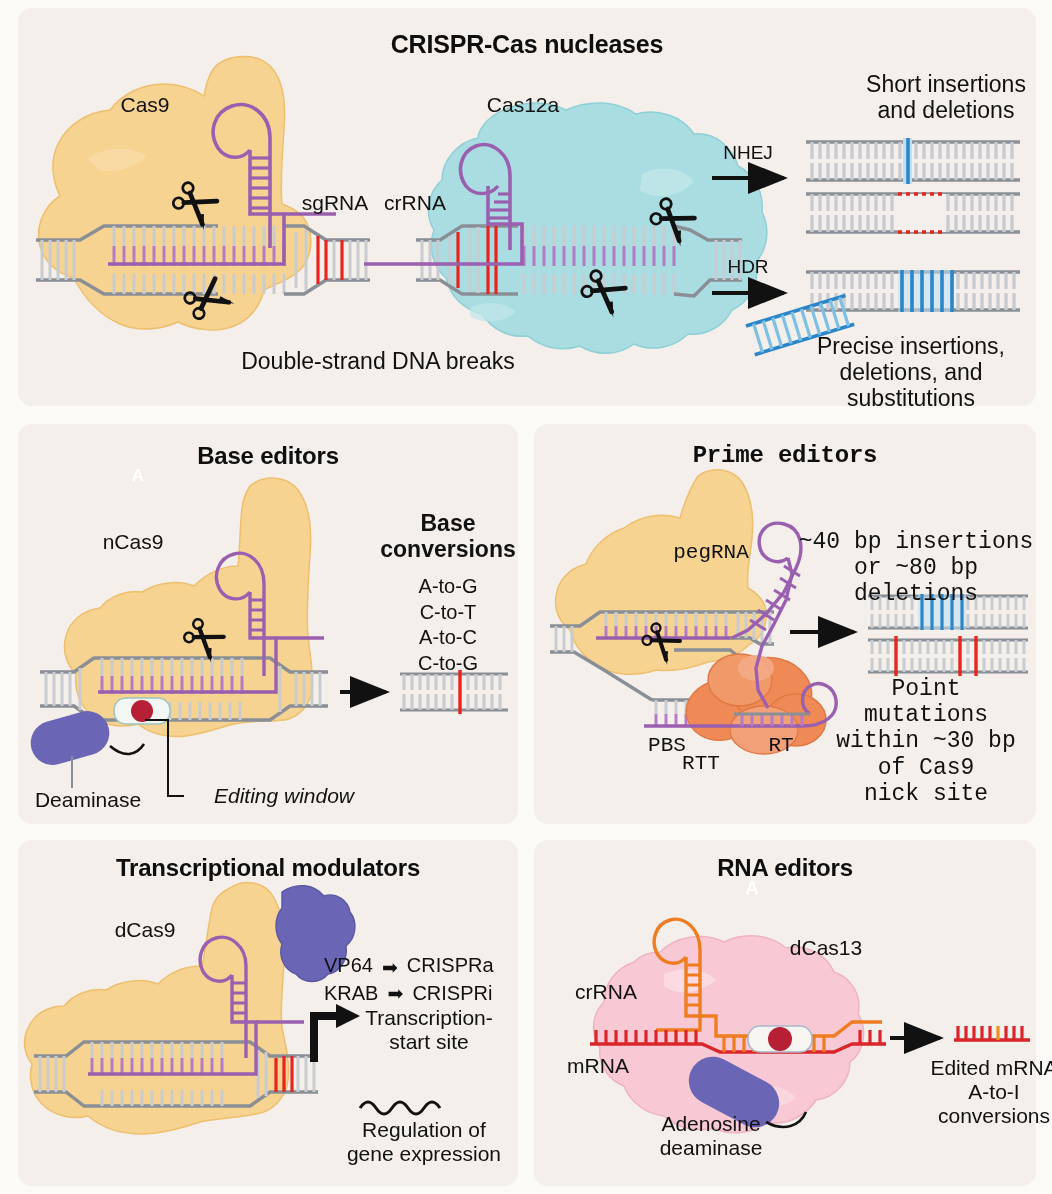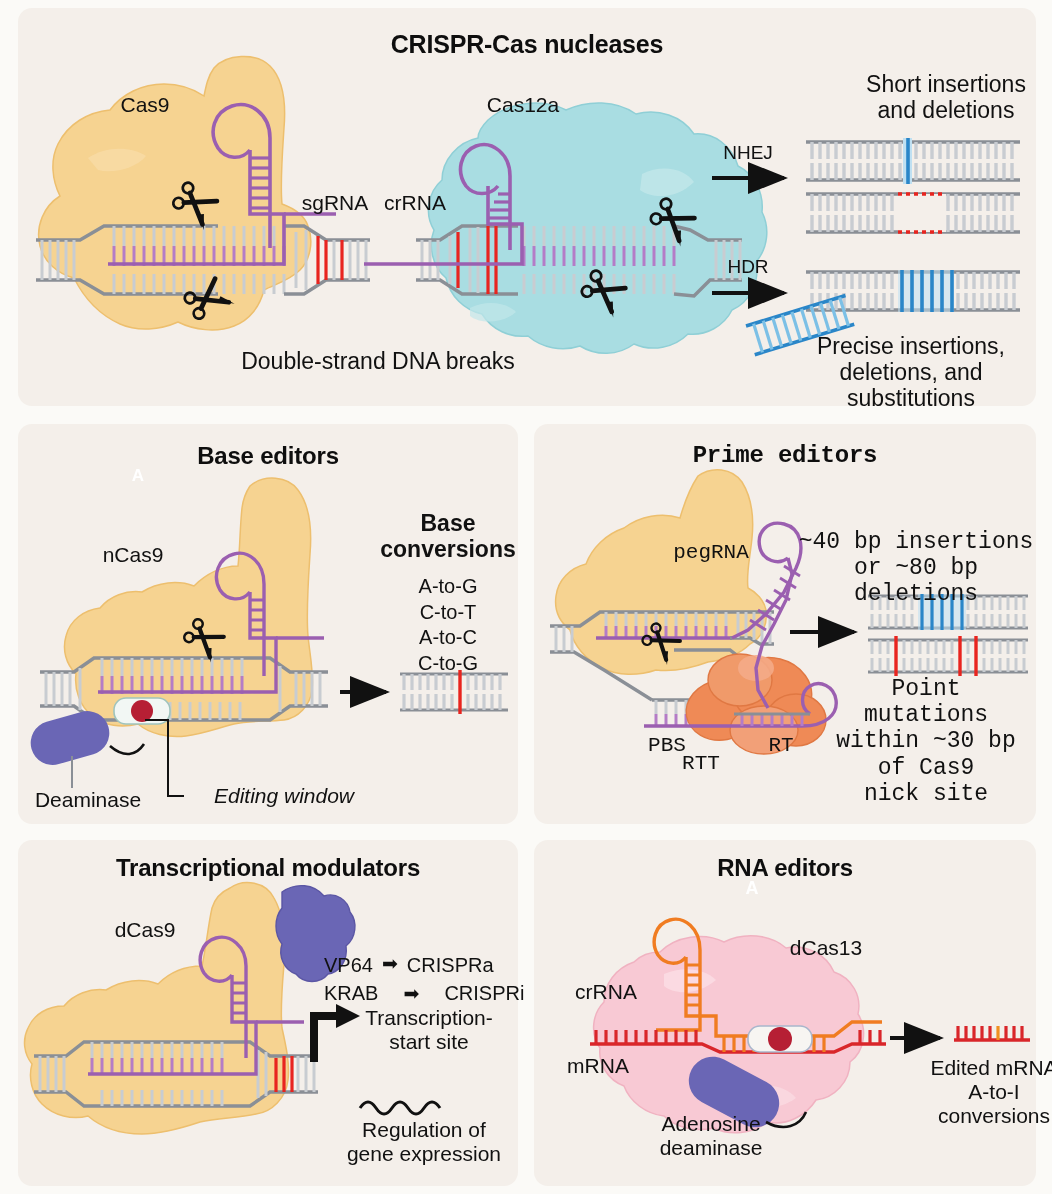--- a/index.html
+++ b/index.html
@@ -665,21 +665,21 @@
             <line x1="466" y1="270" x2="466" y2="286"></line>
           <line x1="474" y1="250" x2="474" y2="266"></line>
             <line x1="474" y1="270" x2="474" y2="286"></line>
           <line x1="482" y1="250" x2="482" y2="266"></line>
             <line x1="482" y1="270" x2="482" y2="286"></line>
         </g>
         <line x1="442" y1="246" x2="442" y2="290" stroke="#e8241f" stroke-width="3.4"></line>
       </g>
     </svg>
 
-    <div class="lbl" style="left:60px; top:119px; width:110px;">nCas9</div>
+    <div class="lbl" style="left:60px; top:106px; width:110px;">nCas9</div>
     <div class="lbl" style="left:104px; top:42px; width:32px; font-size:17px; color:#fff; font-weight:bold; z-index:5;">A</div>
     <div class="lbl" style="left:10px; top:364px; width:120px;">Deaminase</div>
     <div class="lbl left" style="left:166px; top:360px; width:200px;">Editing window</div>
     <div class="lbl big" style="left:360px; top:86px; width:140px; font-weight:bold;">Base
 conversions</div>
     <div id="base-conversions-list" style="position:absolute; left:360px; top:150px; width:140px; text-align:center;">
         <div class="lbl" style="position: relative; left: 0px; top: 0px; width: 100%; font-size: 20px; line-height: 1.28;">A-to-G</div>
         <div class="lbl" style="position: relative; left: 0px; top: 0px; width: 100%; font-size: 20px; line-height: 1.28;">C-to-T</div>
         <div class="lbl" style="position: relative; left: 0px; top: 0px; width: 100%; font-size: 20px; line-height: 1.28;">A-to-C</div>
         <div class="lbl" style="position: relative; left: 0px; top: 0px; width: 100%; font-size: 20px; line-height: 1.28;">C-to-G</div>
@@ -1032,26 +1032,26 @@
       <path d="M238,182 L286,182" fill="none" stroke="#9b5fb0" stroke-width="3.4"></path>
 
       <path d="M296,222 L296,176 L322,176" fill="none" stroke="#111" stroke-width="8"></path>
       <path d="M318,164 L342,176 L318,188 Z" fill="#111"></path>
 
       <path d="M342,268 Q350,256 358,268 Q366,280 374,268 Q382,256 390,268 Q398,280 406,268 Q414,256 422,268" fill="none" stroke="#111" stroke-width="3"></path>
     </svg>
 
     <div class="lbl" style="left:72px; top:78px; width:110px;">dCas9</div>
     <div id="effector-list" style="position:absolute; left:306px; top:114px; width:190px;">
-        <div style="display: flex; align-items: flex-start; gap: 9px; font-size: 20px; color: rgb(17, 17, 17); margin-bottom: 5px; white-space: nowrap;">
+        <div style="display: flex; align-items: flex-end; gap: 9px; font-size: 20px; color: rgb(17, 17, 17); margin-bottom: 5px; white-space: nowrap;">
           <span>VP64</span>
           <span style="font-size: 19px; line-height: 1;">➡</span>
           <span>CRISPRa</span>
         </div>
-        <div style="display: flex; align-items: center; gap: 25px; font-size: 20px; color: rgb(17, 17, 17); margin-bottom: 5px; white-space: nowrap;">
+        <div style="display: flex; align-items: center; gap: 9px; font-size: 20px; color: rgb(17, 17, 17); margin-bottom: 5px; white-space: nowrap;">
           <span>KRAB</span>
           <span style="font-size: 19px; line-height: 1;">➡</span>
           <span>CRISPRi</span>
         </div>
       </div>
     <div class="lbl" style="left:316px; top:278px; width:180px;">Regulation of
 gene expression</div>
     <div class="lbl" style="left:326px; top:166px; width:170px;">Transcription-
 start site</div>
   </div>

